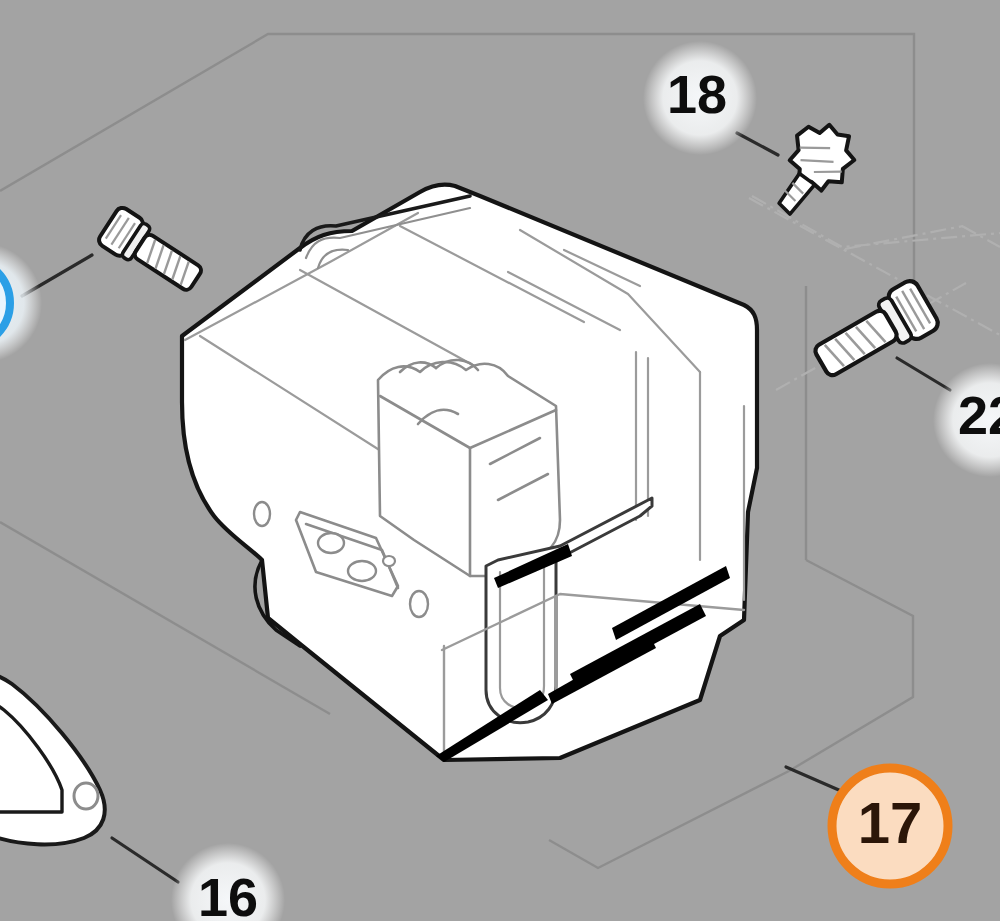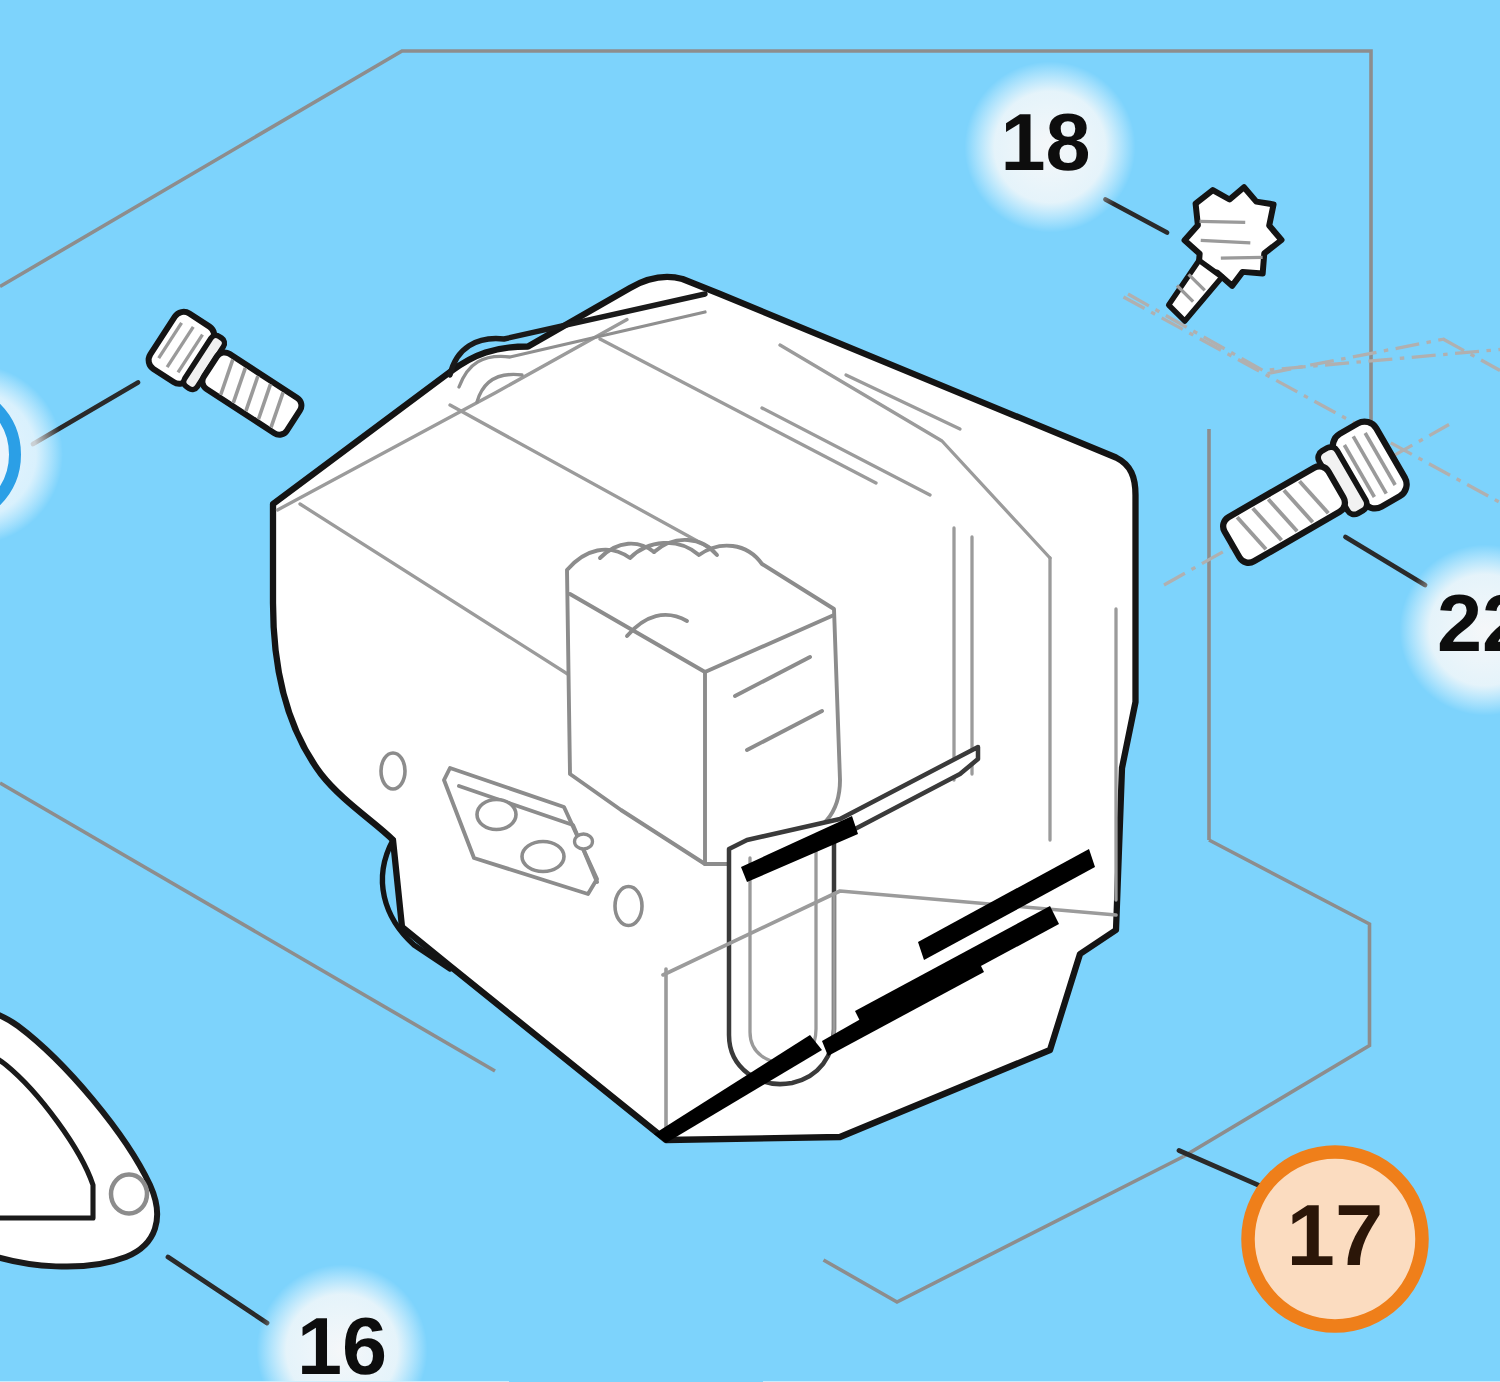--- a/index.html
+++ b/index.html
@@ -8,21 +8,21 @@
     padding: 0;
     background: #ffffff;
   }
   body {
     font-family: "Liberation Sans", sans-serif;
   }
   #stage {
     position: relative;
     width: 1000px;
     height: 921px;
-    background: #7dd3fc;
+    background: #a3a3a3;
     overflow: hidden;
   }
   #diagram-svg {
     position: absolute;
     left: 0;
     top: 0;
     width: 1000px;
     height: 921px;
     display: block;
   }

